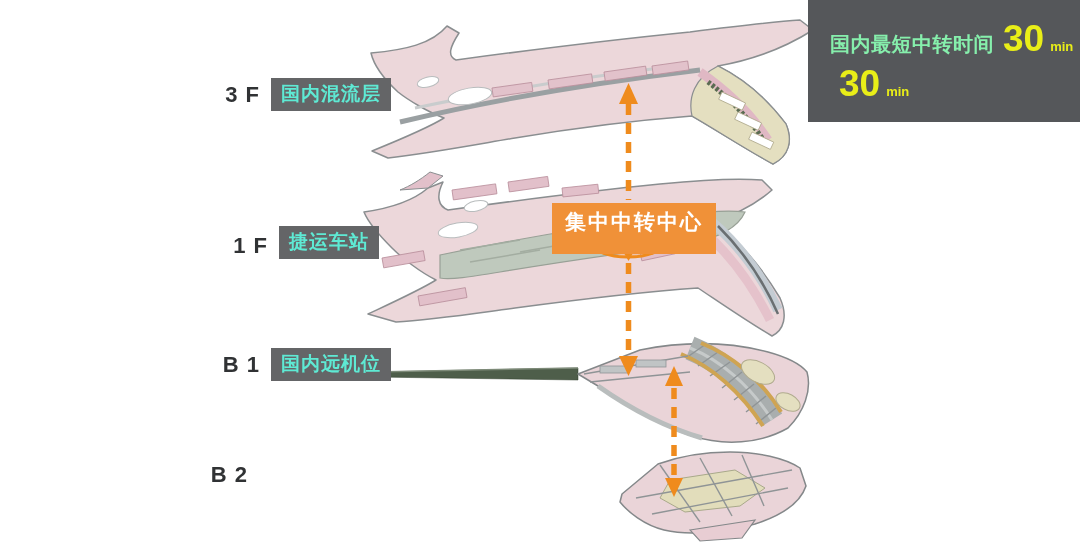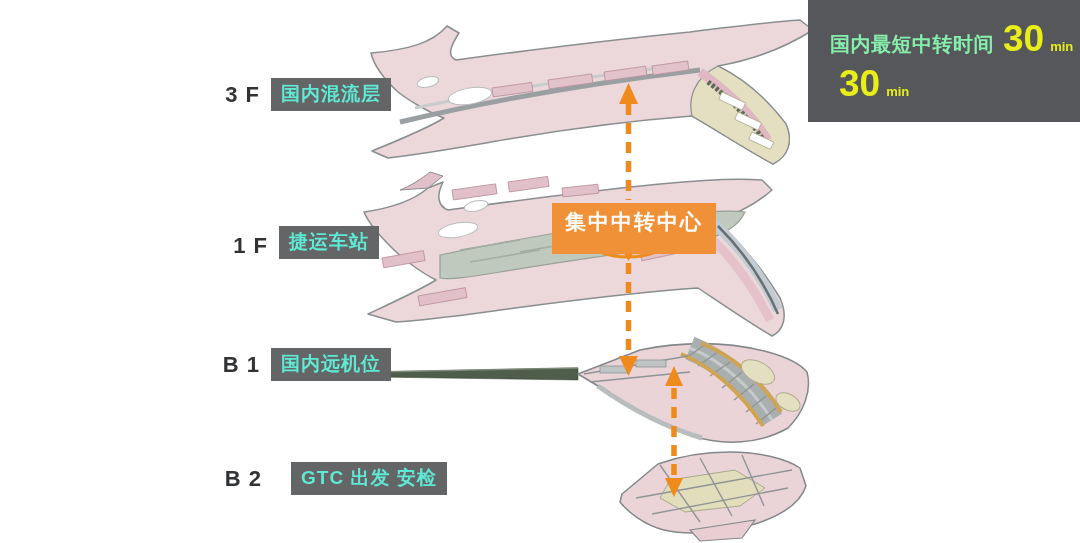--- a/index.html
+++ b/index.html
@@ -165,23 +165,22 @@
     <span class="floor-badge">国内混流层</span>
   </div>
   <div class="floor-row" style="left:230px;top:226px;align-items:flex-end;">
     <span class="floor-level">1 F</span>
     <span class="floor-badge">捷运车站</span>
   </div>
   <div class="floor-row" style="left:222px;top:348px;">
     <span class="floor-level">B 1</span>
     <span class="floor-badge">国内远机位</span>
   </div>
-  <div class="floor-row" style="left:224px;top:462px;gap:29px;">
+  <div class="floor-row" style="left:210px;top:462px;gap:29px;">
     <span class="floor-level">B 2</span>
-    <span class="floor-badge">GTC 出发 安检</span>
   </div>
 
   <div class="transfer-badge">集中中转中心</div>
 
   <div class="info-panel">
     <div class="info-row">
       <span class="info-label">国内最短中转时间</span>
       <span class="info-value">30</span>
       <span class="info-unit">min</span>
     </div>

